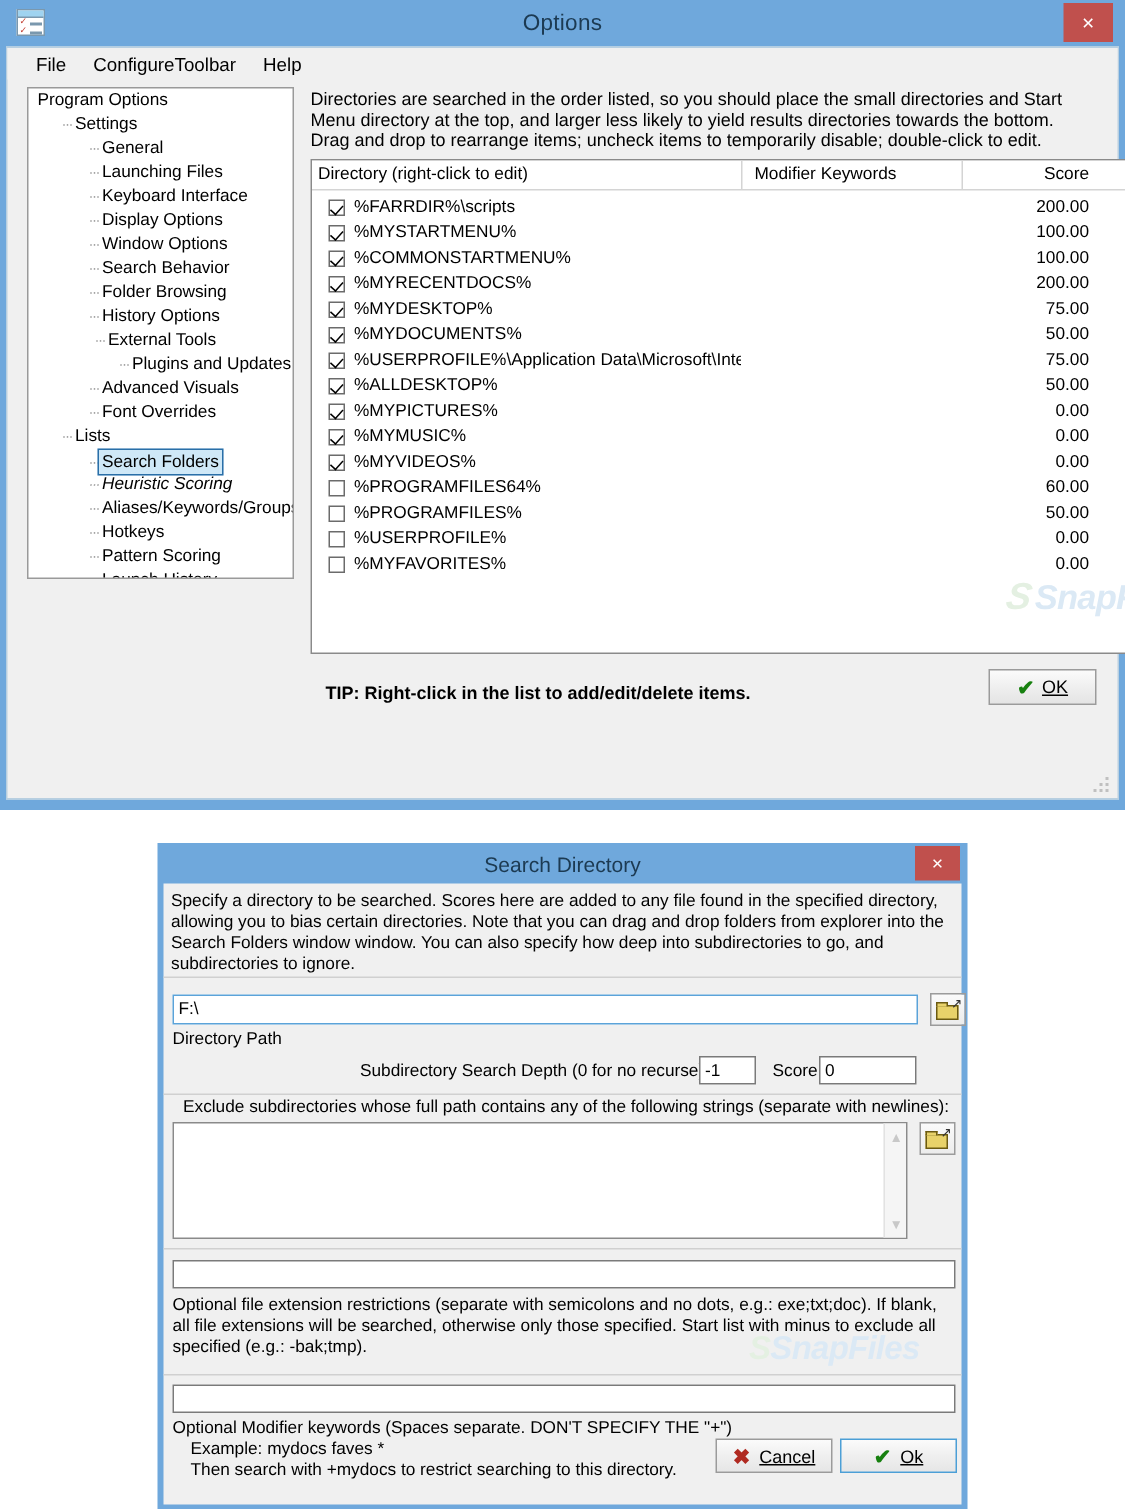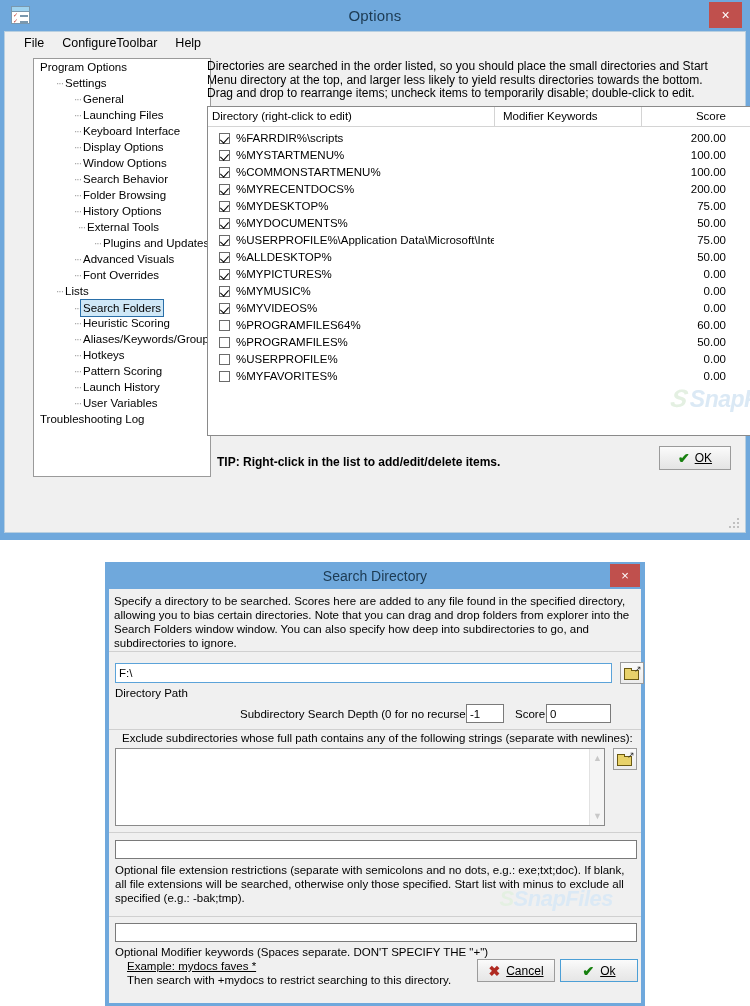--- a/index.html
+++ b/index.html
@@ -80,22 +80,22 @@
     display: flex;
     align-items: center;
     padding-left: 10px;
     font-size: 12.5px;
     color: #000;
   }
   .menubar > div { padding: 0 9px; cursor: default; }
 
   .tree-panel {
     position: absolute;
-    left: 28px; top: 26px;
-    width: 178px; height: 419px;
+    left: 13px; top: 26px;
+    width: 178px; height: 328px;
     background: #ffffff;
     border: 1px solid #9a9a9a;
     box-sizing: border-box;
     overflow: hidden;
     font-size: 11.5px;
     color: #000;
   }
   .tnode {
     position: relative;
     height: 16px;
@@ -418,21 +418,21 @@
           <div class="tnode" style="padding-left: 40px;"><span class="dash">··· </span><span class="lbl">Window Options</span></div>
           <div class="tnode" style="padding-left: 40px;"><span class="dash">··· </span><span class="lbl">Search Behavior</span></div>
           <div class="tnode" style="padding-left: 40px;"><span class="dash">··· </span><span class="lbl">Folder Browsing</span></div>
           <div class="tnode" style="padding-left: 40px;"><span class="dash">··· </span><span class="lbl">History Options</span></div>
           <div class="tnode" style="padding-left: 44px;"><span class="dash">··· </span><span class="lbl">External Tools</span></div>
           <div class="tnode" style="padding-left: 60px;"><span class="dash">··· </span><span class="lbl">Plugins and Updates</span></div>
           <div class="tnode" style="padding-left: 40px;"><span class="dash">··· </span><span class="lbl">Advanced Visuals</span></div>
           <div class="tnode" style="padding-left: 40px;"><span class="dash">··· </span><span class="lbl">Font Overrides</span></div>
           <div class="tnode" style="padding-left: 22px;"><span class="dash">··· </span><span class="lbl">Lists</span></div>
           <div class="tnode sel" style="padding-left: 40px;"><span class="dash">··· </span><span class="lbl">Search Folders</span></div>
-          <div class="tnode" style="padding-left: 40px;"><span class="dash">··· </span><span class="lbl">Heuristic Scoring</span></div>
+          <div class="tnode" style="padding-left: 40px; font-style: italic;"><span class="dash">··· </span><span class="lbl">Heuristic Scoring</span></div>
           <div class="tnode" style="padding-left: 40px;"><span class="dash">··· </span><span class="lbl">Aliases/Keywords/Groups</span></div>
           <div class="tnode" style="padding-left: 40px;"><span class="dash">··· </span><span class="lbl">Hotkeys</span></div>
           <div class="tnode" style="padding-left: 40px;"><span class="dash">··· </span><span class="lbl">Pattern Scoring</span></div>
           <div class="tnode" style="padding-left: 40px;"><span class="dash">··· </span><span class="lbl">Launch History</span></div>
           <div class="tnode" style="padding-left: 40px;"><span class="dash">··· </span><span class="lbl">User Variables</span></div>
           <div class="tnode" style="padding-left: 4px;"><span class="lbl">Troubleshooting Log</span></div>
         </div>
 
       <div class="right-pane">
 
@@ -608,21 +608,21 @@
 
       <div class="sd-sep" style="top:243px;"></div>
 
       <input class="inp" type="text" style="position: absolute; left: 6px; top: 251px; width: 522px; height: 19px;" value="">
       <div class="lbl-sm" style="left:6px;top:274px;width:520px;line-height:14px;">Optional file extension restrictions (separate with semicolons and no dots, e.g.: exe;txt;doc).  If blank, all file extensions will be searched, otherwise only those specified.  Start list with minus to exclude all specified (e.g.:  -bak;tmp).</div>
 
       <div class="sd-sep" style="top:327px;"></div>
 
       <input class="inp" type="text" style="position: absolute; left: 6px; top: 334px; width: 522px; height: 19px;" value="">
       <div class="lbl-sm" style="left:6px;top:357px;">Optional Modifier keywords (Spaces separate. DON'T SPECIFY THE "+")</div>
-      <div class="lbl-sm" style="left:18px;top:371px;text-decoration:underline;">Example: mydocs faves *</div>
+      <div class="lbl-sm" style="left:18px;top:371px;">Example: mydocs faves *</div>
       <div class="lbl-sm" style="left:18px;top:385px;">Then search with +mydocs to restrict searching to this directory.</div>
 
       <div class="btn-std" style="left:368px;top:370px;width:78px;height:23px;">
         <span class="x-red">✖</span>
         <span class="ul1">Cancel</span>
       </div>
       <div class="btn-std primary" style="left:451px;top:370px;width:78px;height:23px;">
         <span class="chk-green">✔</span>
         <span class="ul1">Ok</span>
       </div>

